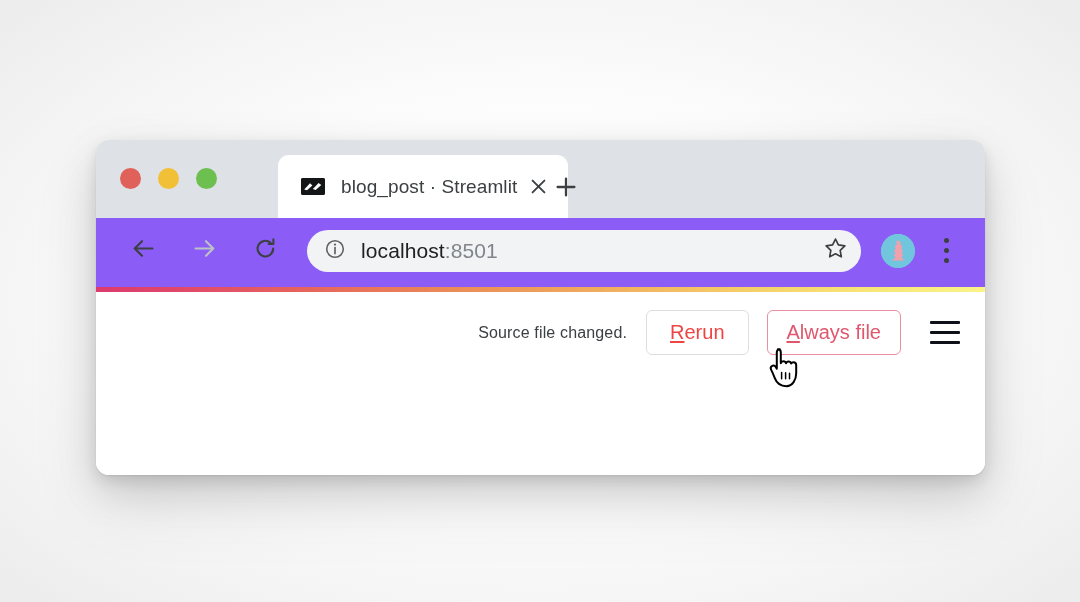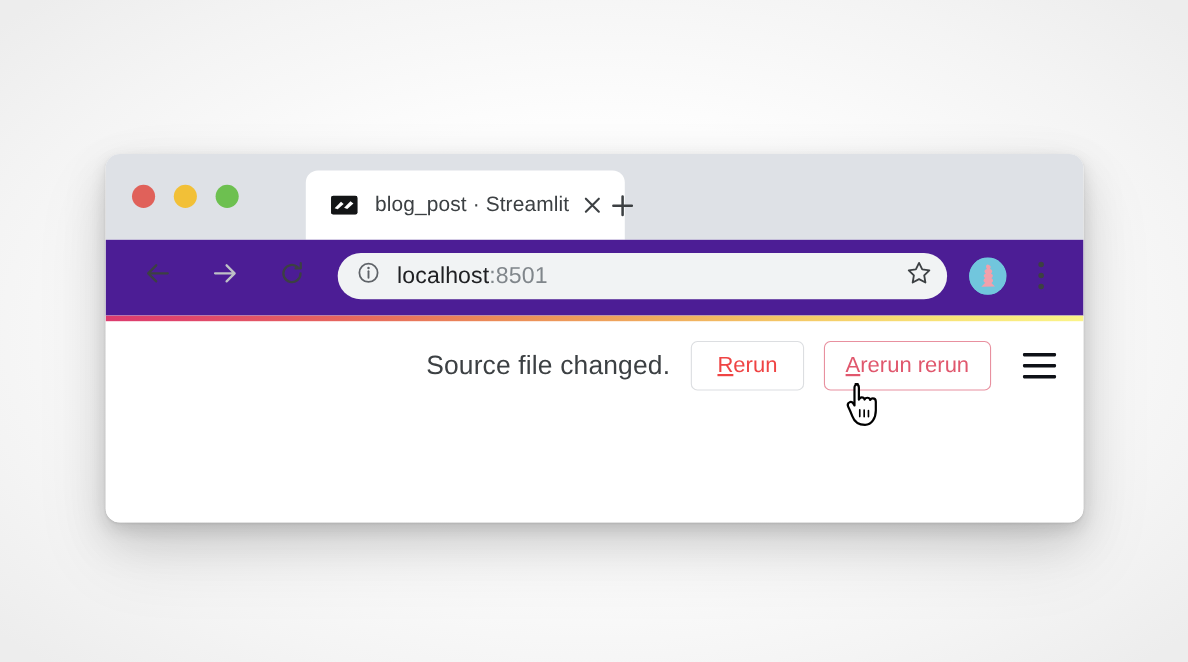--- a/index.html
+++ b/index.html
@@ -121,21 +121,21 @@
     display: flex;
     align-items: center;
     justify-content: center;
     border-radius: 50%;
     cursor: pointer;
   }
 
   
   .toolbar {
     height: 69px;
-    background: #4c1d95;
+    background: #8b5cf6;
     display: flex;
     align-items: center;
     padding: 0 22px 4px 22px;
     box-sizing: border-box;
     position: relative;
   }
   .nav-btn {
     width: 42px;
     height: 42px;
     display: flex;
@@ -240,21 +240,21 @@
     position: absolute;
     left: 0; right: 0;
     top: 18px;
     display: flex;
     align-items: center;
     justify-content: flex-end;
     padding-right: 22px;
     gap: 0;
   }
   .status-msg {
-    font-size: 24px;
+    font-size: 16px;
     color: #3c4043;
     letter-spacing: 0.15px;
     margin-right: 19px;
   }
   .btn-rerun {
     font-family: "Liberation Sans", sans-serif;
     font-size: 20px;
     color: #ef4444;
     background: #ffffff;
     border: 1px solid #dcdee1;
@@ -419,21 +419,21 @@
       <div class="gradient-bar"></div>
 
       <div class="app-body">
 
         <div class="status-bar">
 
           <div class="status-msg">Source file changed.</div>
 
           <button class="btn-rerun"><span class="accesskey">R</span><span>erun</span></button>
 
-          <button class="btn-always"><span class="accesskey">A</span><span>rerun rerun</span></button>
+          <button class="btn-always"><span class="accesskey">A</span><span>lways file</span></button>
 
           <div class="hamburger">
             <span></span>
               <span></span>
               <span></span>
           </div>
 
         </div>
 
       </div>

